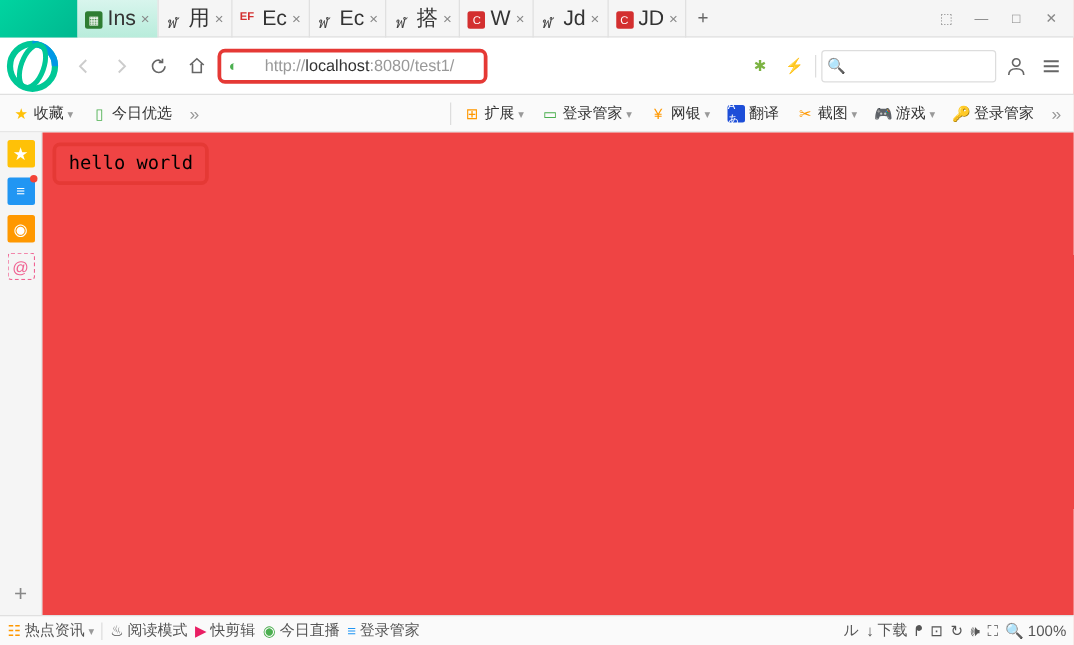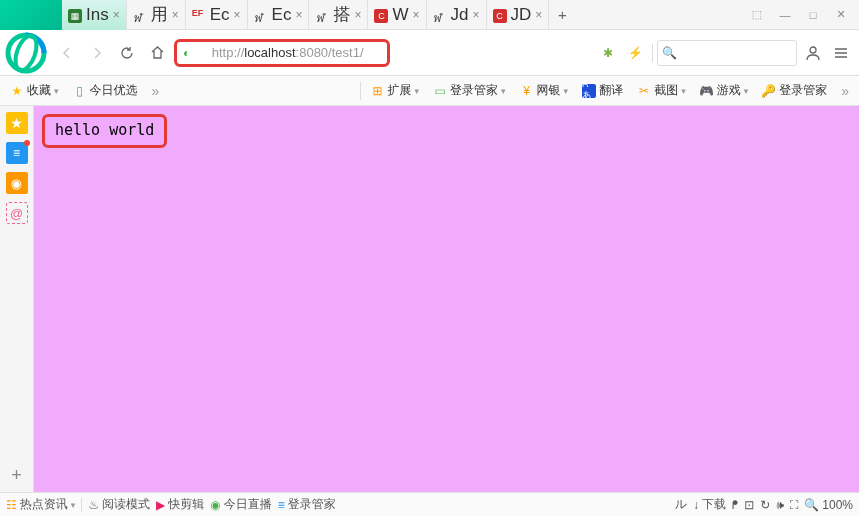--- a/index.html
+++ b/index.html
@@ -40,21 +40,21 @@
 .bm-sep { width: 1px; height: 18px; background: #ddd; }
 .bm-spacer { flex: 1; }
 .bm-item.tool { color: #333; }
 .bm-drop { font-size: 9px; color: #999; }
 
 
 .content-wrap { display: flex; height: calc(516px - 30px - 46px - 30px - 24px); }
 .sidebar { width: 34px; background: #f5f5f5; border-right: 1px solid #e0e0e0; display: flex; flex-direction: column; align-items: center; padding-top: 4px; gap: 4px; }
 .sb-item { width: 26px; height: 26px; display: flex; align-items: center; justify-content: center; cursor: pointer; border-radius: 3px; }
 .sb-add { margin-top: auto; margin-bottom: 4px; font-size: 18px; color: #888; }
-.page { flex: 1; background: #f0abfc; padding: 8px; position: relative; }
+.page { flex: 1; background: #ef4444; padding: 8px; position: relative; }
 .page-text-box { border: 3px solid #e53935; border-radius: 6px; display: inline-block; padding: 4px 10px 6px; }
 .page-text { font-family: monospace; font-size: 15px; color: #000; }
 
 
 .status-bar { height: 24px; border-top: 1px solid #e0e0e0; display: flex; align-items: center; padding: 0 6px; gap: 6px; background: #fafafa; position: absolute; bottom: 0; left: 0; right: 0; }
 .st-item { display: flex; align-items: center; gap: 3px; color: #555; font-size: 12px; cursor: pointer; }
 .st-spacer { flex: 1; }
 .st-sep { width: 1px; height: 14px; background: #ddd; }
 
 

